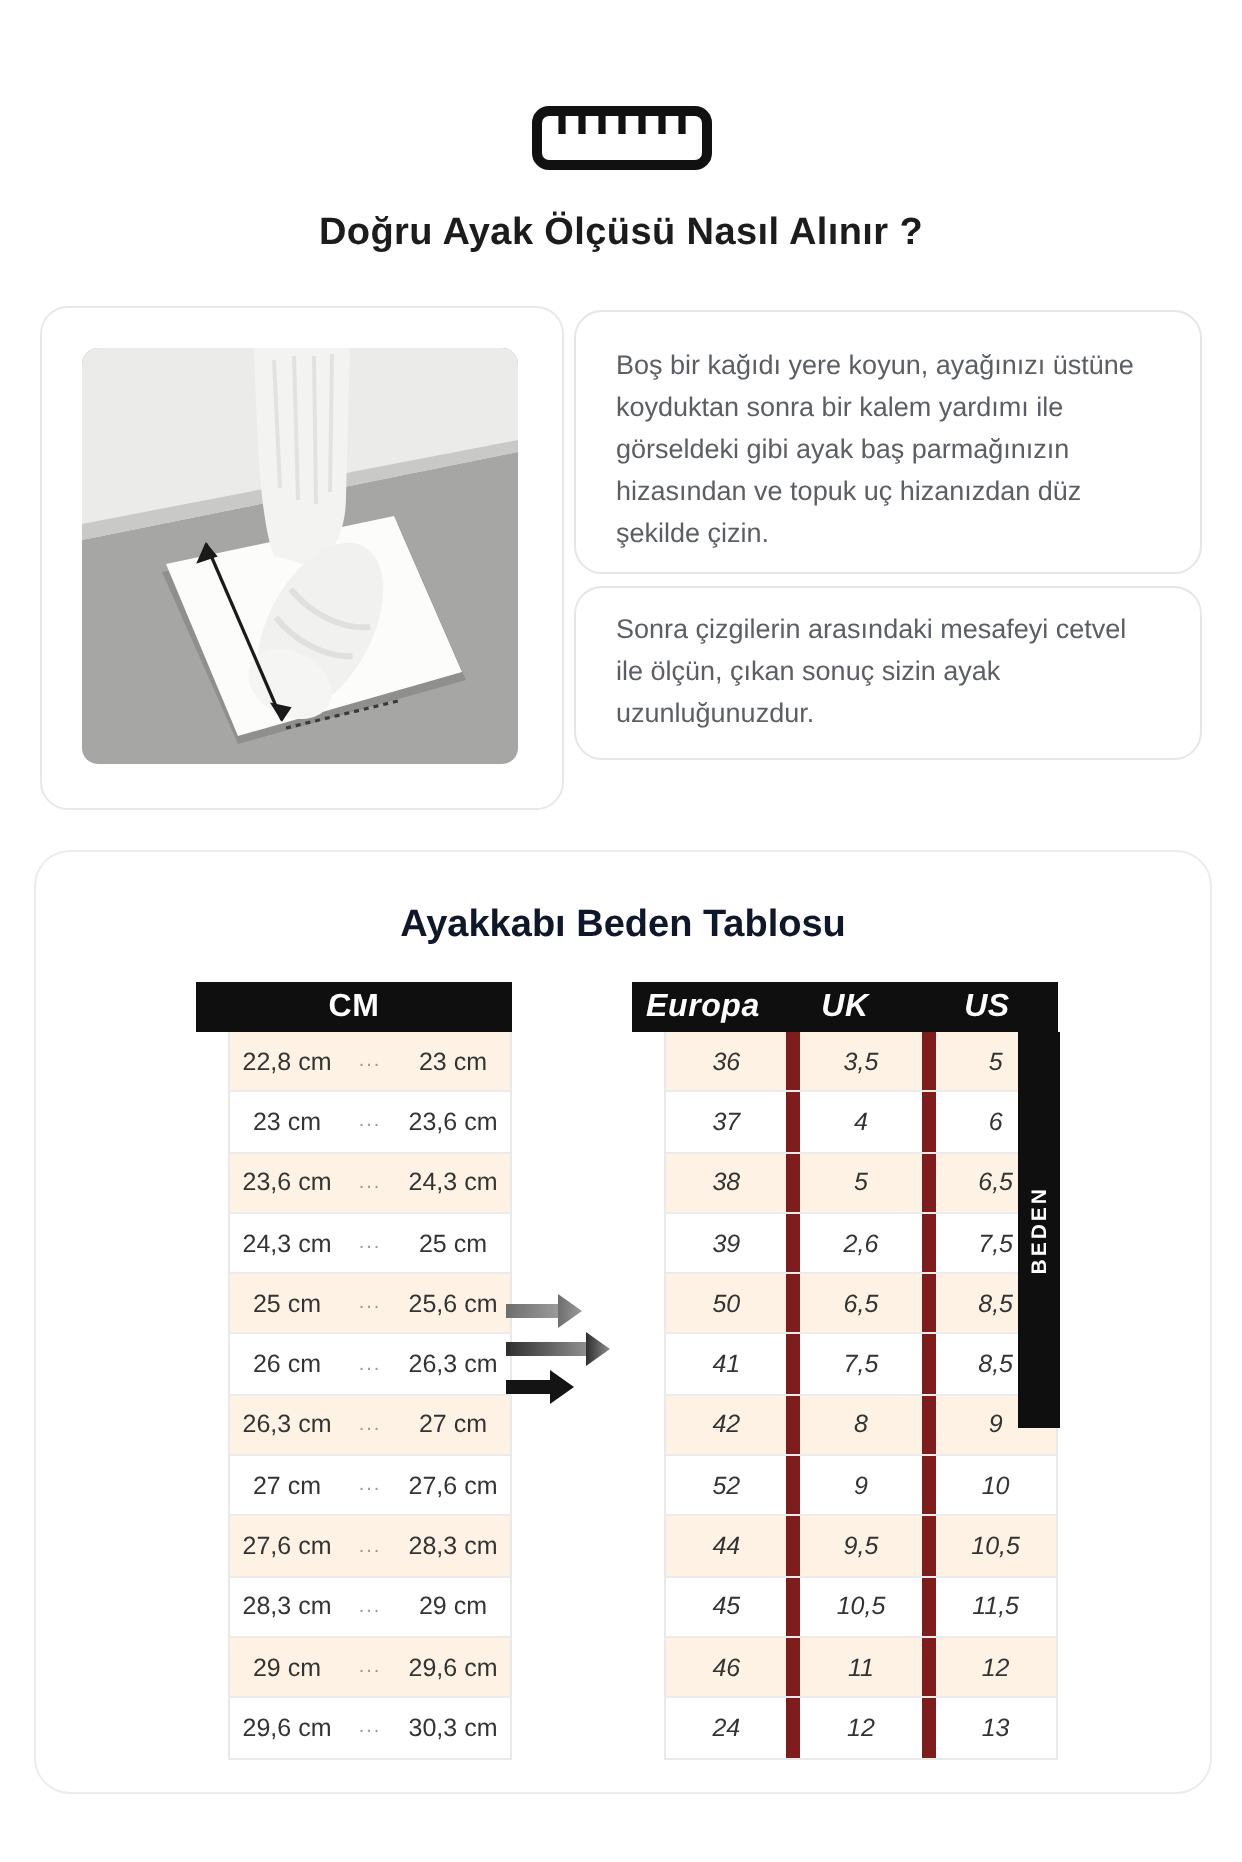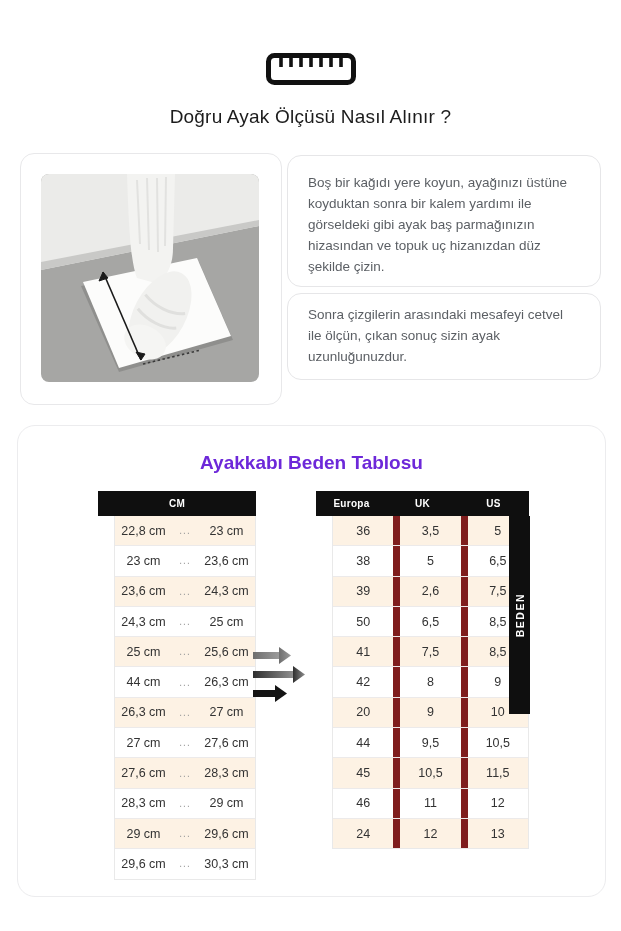--- a/index.html
+++ b/index.html
@@ -5,49 +5,49 @@
   html,body{margin:0;padding:0;}
   body{
     width:621px;height:931px;position:relative;background:#ffffff;
     font-family:"Liberation Sans","DejaVu Sans",sans-serif;color:#222;
     overflow:hidden;
   }
   .abs{position:absolute;}
 
   
   .ruler-wrap{left:0;right:0;top:50px;display:flex;justify-content:center;}
-  .page-title{left:0;right:0;top:106px;text-align:center;font-size:19px;font-weight:400;color:#1c1c1c;letter-spacing:.2px;}
+  .page-title{left:0;right:0;top:106px;text-align:center;font-size:19px;font-weight:700;color:#1c1c1c;letter-spacing:.2px;}
 
   
   .photo-card{left:20px;top:153px;width:260px;height:250px;border:1px solid #e8e8ea;border-radius:14px;background:#fff;}
   .photo-inner{position:absolute;left:20px;top:20px;width:218px;height:208px;border-radius:8px;overflow:hidden;}
   .text-card{left:287px;width:314px;border:1px solid #e6e6e8;border-radius:14px;background:#fff;box-sizing:border-box;padding:17px 20px;}
   .text-card p{margin:0;font-size:13.5px;line-height:1.55;color:#5b5f64;}
   .text-card.first{top:155px;height:132px;}
   .text-card.second{top:293px;height:87px;display:flex;align-items:center;}
 
   
   .size-card{left:17px;top:425px;width:587px;height:470px;border:1px solid #ececee;border-radius:18px;background:#fff;}
-  .size-title{position:absolute;left:0;right:0;top:26px;text-align:center;font-size:19px;font-weight:700;color:#6d28d9;}
+  .size-title{position:absolute;left:0;right:0;top:26px;text-align:center;font-size:19px;font-weight:700;color:#0f172a;}
 
   .shoe-table{position:absolute;top:65px;box-sizing:border-box;}
-  .t-head{background:#0f0f0f;color:#fff;height:25px;display:flex;align-items:center;font-size:10px;font-weight:600;letter-spacing:.3px;}
+  .t-head{background:#0f0f0f;color:#fff;height:25px;display:flex;align-items:center;font-size:16px;font-weight:600;letter-spacing:.3px;}
   .t-head.single{justify-content:center;}
   .t-head .hcell{flex:1;text-align:center;}
   .t-body{border:1px solid #e9e9e9;border-top:none;margin-left:16px;}
   .trow{height:29.3px;display:flex;align-items:center;background:#fff;border-top:1px solid #eceaea;font-size:12.5px;font-weight:500;color:#333;}
   .trow:first-child{border-top:none;}
   .trow:nth-child(odd){background:#fdf2e4;}
   .cm-cell{flex:1.2;text-align:center;}
   .cm-dots{width:26px;text-align:center;color:#9a9a9a;font-size:10px;letter-spacing:1px;}
   .sz-cell{flex:1;text-align:center;}
   .sz-cell + .sz-cell{border-left:7px solid #7f1d1d;align-self:stretch;display:flex;align-items:center;justify-content:center;}
 
   .cm-table{left:80px;width:158px;}
-  .sz-table{left:298px;width:213px;}
+  .sz-table{left:298px;width:213px;font-style:italic;}
 
   .arrows-wrap{left:232px;top:218px;width:62px;height:62px;}
 
   .beden-bar{left:491px;top:90px;width:21px;height:198px;background:#0f0f0f;display:flex;align-items:center;justify-content:center;}
   .beden-bar span{writing-mode:vertical-rl;transform:rotate(180deg);color:#fff;font-size:10.5px;font-weight:600;letter-spacing:1.5px;}
 </style>
 </head>
 <body>
 
 <div class="abs ruler-wrap">
@@ -132,21 +132,21 @@
           <span class="cm-cell">24,3 cm</span>
           <span class="cm-dots">...</span>
           <span class="cm-cell">25 cm</span>
         </div>
         <div class="trow">
           <span class="cm-cell">25 cm</span>
           <span class="cm-dots">...</span>
           <span class="cm-cell">25,6 cm</span>
         </div>
         <div class="trow">
-          <span class="cm-cell">44 cm</span>
+          <span class="cm-cell">26 cm</span>
           <span class="cm-dots">...</span>
           <span class="cm-cell">26,3 cm</span>
         </div>
         <div class="trow">
           <span class="cm-cell">26,3 cm</span>
           <span class="cm-dots">...</span>
           <span class="cm-cell">27 cm</span>
         </div>
         <div class="trow">
           <span class="cm-cell">27 cm</span>
@@ -209,20 +209,25 @@
       <div class="hcell">UK</div>
       <div class="hcell">US</div>
     </div>
     <div class="t-body">
         <div class="trow">
           <span class="sz-cell">36</span>
           <span class="sz-cell">3,5</span>
           <span class="sz-cell">5</span>
         </div>
         <div class="trow">
+          <span class="sz-cell">37</span>
+          <span class="sz-cell">4</span>
+          <span class="sz-cell">6</span>
+        </div>
+        <div class="trow">
           <span class="sz-cell">38</span>
           <span class="sz-cell">5</span>
           <span class="sz-cell">6,5</span>
         </div>
         <div class="trow">
           <span class="sz-cell">39</span>
           <span class="sz-cell">2,6</span>
           <span class="sz-cell">7,5</span>
         </div>
         <div class="trow">
@@ -234,21 +239,21 @@
           <span class="sz-cell">41</span>
           <span class="sz-cell">7,5</span>
           <span class="sz-cell">8,5</span>
         </div>
         <div class="trow">
           <span class="sz-cell">42</span>
           <span class="sz-cell">8</span>
           <span class="sz-cell">9</span>
         </div>
         <div class="trow">
-          <span class="sz-cell">20</span>
+          <span class="sz-cell">52</span>
           <span class="sz-cell">9</span>
           <span class="sz-cell">10</span>
         </div>
         <div class="trow">
           <span class="sz-cell">44</span>
           <span class="sz-cell">9,5</span>
           <span class="sz-cell">10,5</span>
         </div>
         <div class="trow">
           <span class="sz-cell">45</span>

